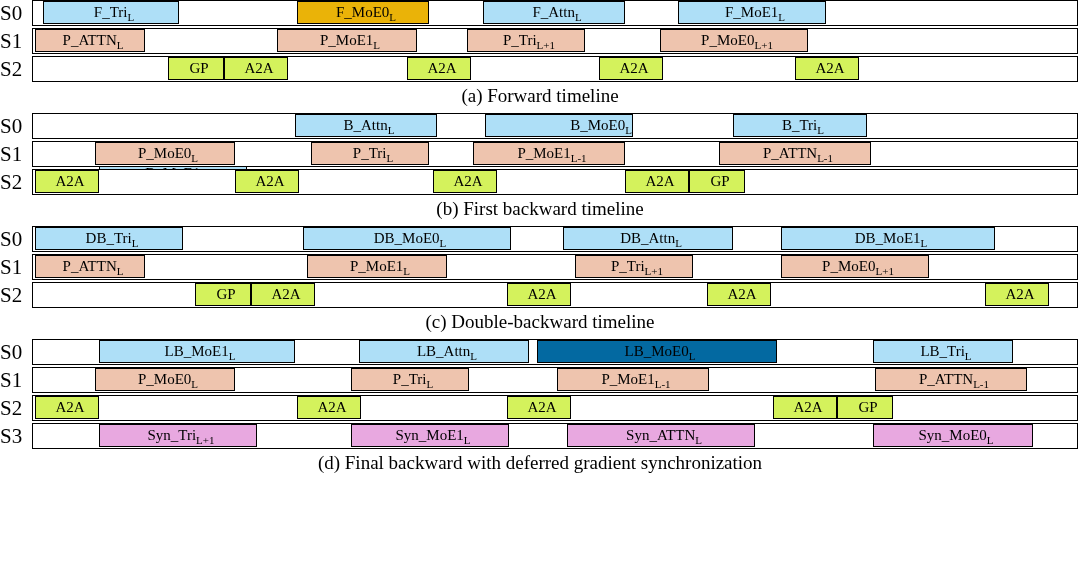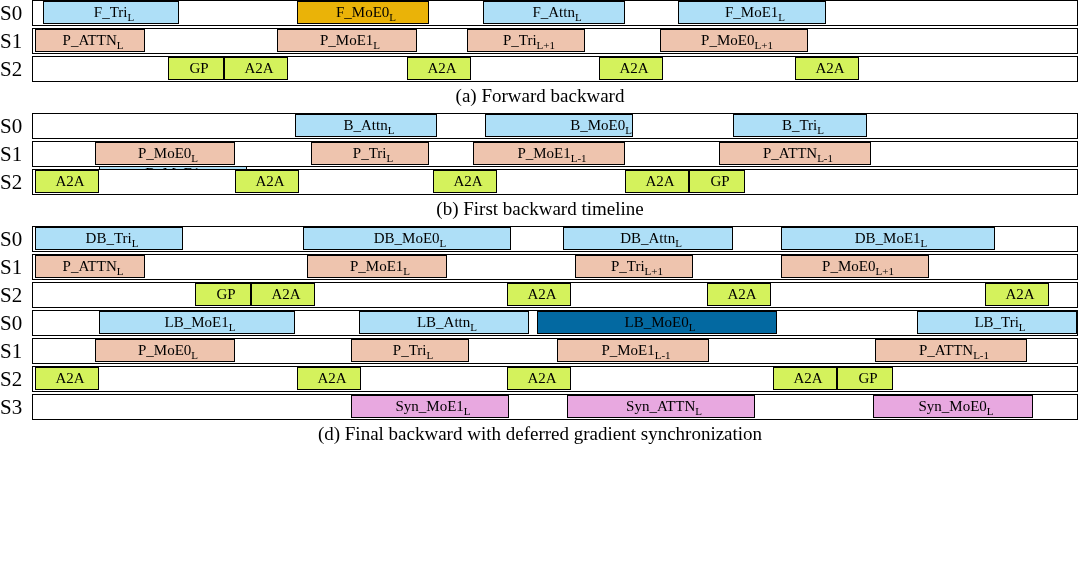--- a/index.html
+++ b/index.html
@@ -102,21 +102,21 @@
         <div class="row">
           <div class="row-label">S2</div>
           <div class="track">
             <div class="blk" style="left: 135px; width: 56px; background: rgb(212, 242, 92);"><span>GP</span></div>
             <div class="blk" style="left: 191px; width: 64px; background: rgb(212, 242, 92);"><span>A2A</span></div>
             <div class="blk" style="left: 374px; width: 64px; background: rgb(212, 242, 92);"><span>A2A</span></div>
             <div class="blk" style="left: 566px; width: 64px; background: rgb(212, 242, 92);"><span>A2A</span></div>
             <div class="blk" style="left: 762px; width: 64px; background: rgb(212, 242, 92);"><span>A2A</span></div>
           </div>
         </div>
-        <div class="caption">(a) Forward backward</div>
+        <div class="caption">(a) Forward timeline</div>
       </div>
       <div class="panel">
         <div class="row">
           <div class="row-label">S0</div>
           <div class="track">
             <div class="blk" style="left: 66px; width: 148px; background: rgb(174, 223, 247); margin-top: 48px;"><span>B_MoE1</span><sub>L</sub></div>
             <div class="blk" style="left: 262px; width: 142px; background: rgb(174, 223, 247);"><span>B_Attn</span><sub>L</sub></div>
             <div class="blk" style="left: 452px; width: 148px; background: rgb(174, 223, 247); text-align: right;"><span>B_MoE0</span><sub>L</sub></div>
             <div class="blk" style="left: 700px; width: 134px; background: rgb(174, 223, 247);"><span>B_Tri</span><sub>L</sub></div>
           </div>
@@ -164,29 +164,30 @@
         <div class="row">
           <div class="row-label">S2</div>
           <div class="track">
             <div class="blk" style="left: 162px; width: 56px; background: rgb(212, 242, 92);"><span>GP</span></div>
             <div class="blk" style="left: 218px; width: 64px; background: rgb(212, 242, 92);"><span>A2A</span></div>
             <div class="blk" style="left: 474px; width: 64px; background: rgb(212, 242, 92);"><span>A2A</span></div>
             <div class="blk" style="left: 674px; width: 64px; background: rgb(212, 242, 92);"><span>A2A</span></div>
             <div class="blk" style="left: 952px; width: 64px; background: rgb(212, 242, 92);"><span>A2A</span></div>
           </div>
         </div>
+        <div class="caption">(c) Double-backward timeline</div>
       </div>
       <div class="panel">
         <div class="row">
           <div class="row-label">S0</div>
           <div class="track">
             <div class="blk" style="left: 66px; width: 196px; background: rgb(174, 223, 247);"><span>LB_MoE1</span><sub>L</sub></div>
             <div class="blk" style="left: 326px; width: 170px; background: rgb(174, 223, 247);"><span>LB_Attn</span><sub>L</sub></div>
             <div class="blk" style="left: 504px; width: 240px; background: #0369a1;"><span>LB_MoE0</span><sub>L</sub></div>
-            <div class="blk" style="left: 884px; width: 160px; background: rgb(174, 223, 247);"><span>LB_Tri</span><sub>L</sub></div>
+            <div class="blk" style="left: 840px; width: 140px; background: rgb(174, 223, 247);"><span>LB_Tri</span><sub>L</sub></div>
           </div>
         </div>
         <div class="row">
           <div class="row-label">S1</div>
           <div class="track">
             <div class="blk" style="left: 62px; width: 140px; background: rgb(238, 196, 174);"><span>P_MoE0</span><sub>L</sub></div>
             <div class="blk" style="left: 318px; width: 118px; background: rgb(238, 196, 174);"><span>P_Tri</span><sub>L</sub></div>
             <div class="blk" style="left: 524px; width: 152px; background: rgb(238, 196, 174);"><span>P_MoE1</span><sub>L-1</sub></div>
             <div class="blk" style="left: 842px; width: 152px; background: rgb(238, 196, 174);"><span>P_ATTN</span><sub>L-1</sub></div>
           </div>
@@ -197,20 +198,21 @@
             <div class="blk" style="left: 2px; width: 64px; background: rgb(212, 242, 92);"><span>A2A</span></div>
             <div class="blk" style="left: 264px; width: 64px; background: rgb(212, 242, 92);"><span>A2A</span></div>
             <div class="blk" style="left: 474px; width: 64px; background: rgb(212, 242, 92);"><span>A2A</span></div>
             <div class="blk" style="left: 740px; width: 64px; background: rgb(212, 242, 92);"><span>A2A</span></div>
             <div class="blk" style="left: 804px; width: 56px; background: rgb(212, 242, 92);"><span>GP</span></div>
           </div>
         </div>
         <div class="row">
           <div class="row-label">S3</div>
           <div class="track">
+            <div class="blk" style="left: 66px; width: 158px; background: rgb(232, 168, 224);"><span>Syn_Tri</span><sub>L+1</sub></div>
             <div class="blk" style="left: 318px; width: 158px; background: rgb(232, 168, 224);"><span>Syn_MoE1</span><sub>L</sub></div>
             <div class="blk" style="left: 534px; width: 188px; background: rgb(232, 168, 224);"><span>Syn_ATTN</span><sub>L</sub></div>
             <div class="blk" style="left: 840px; width: 160px; background: rgb(232, 168, 224);"><span>Syn_MoE0</span><sub>L</sub></div>
           </div>
         </div>
         <div class="caption">(d) Final backward with deferred gradient synchronization</div>
       </div>
     </div>
 </div>
 

